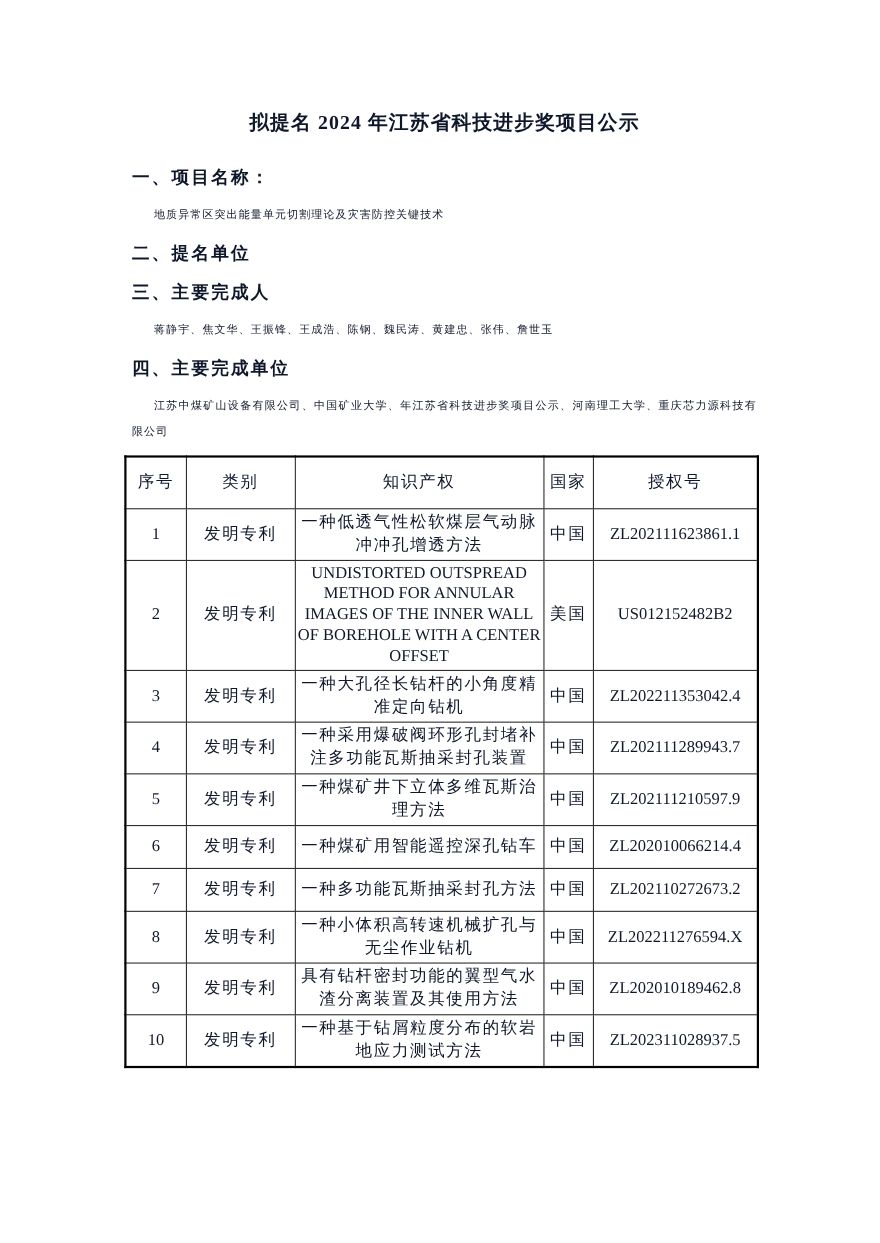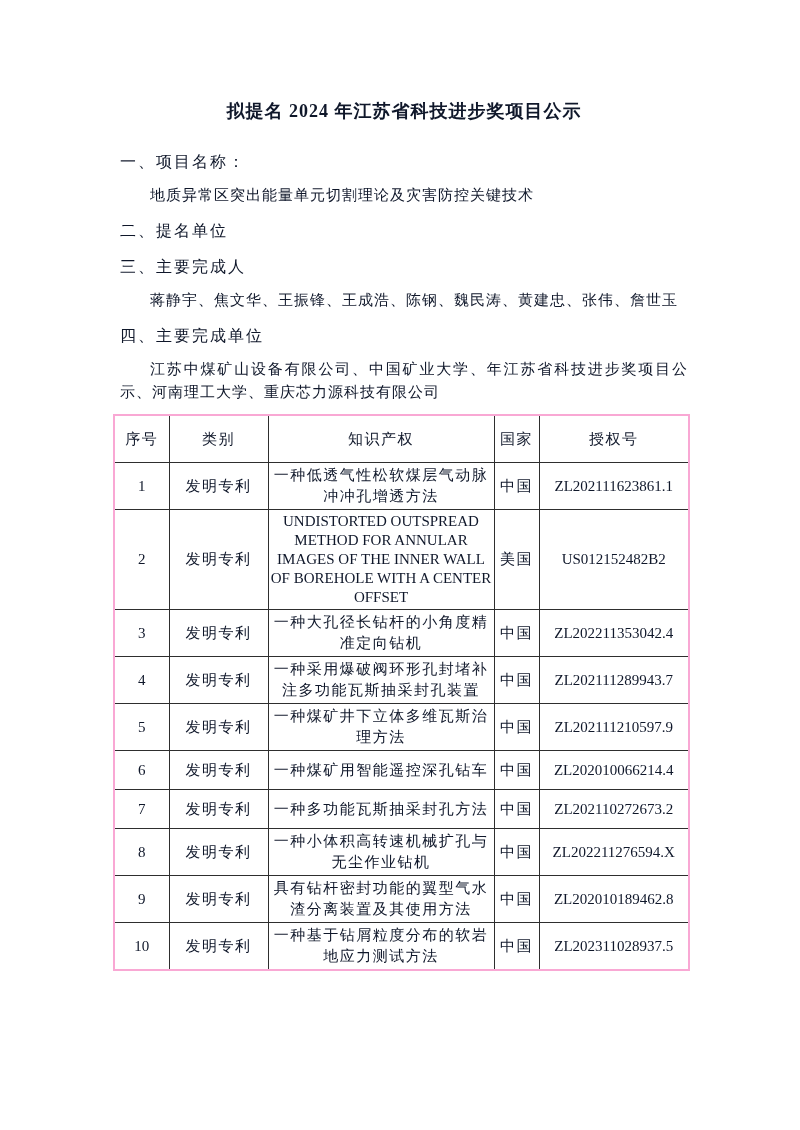--- a/index.html
+++ b/index.html
@@ -25,40 +25,40 @@
     font-size: 18px;
     line-height: 26px;
     font-weight: bold;
     letter-spacing: 1px;
     white-space: nowrap;
   }
   h2.sec-heading {
     margin: 12px 0 10px 0;
     font-size: 16px;
     line-height: 24px;
-    font-weight: normal;
+    font-weight: bold;
     letter-spacing: 2px;
   }
   h2.sec-heading.extra-top {
     margin-top: 22px;
   }
   p.sec-body {
     margin: 0 0 10px 0;
-    font-size: 15px;
+    font-size: 10px;
     line-height: 23px;
     letter-spacing: 1px;
     text-indent: 2em;
     text-align: justify;
   }
   table.ip-table {
     margin: 10px 12px 0 -7px;
     width: 575px;
     table-layout: fixed;
     border-collapse: collapse;
-    border: 2px solid #f9a8d4;
+    border: 2px solid #000000;
     padding-left: 44px;
   }
   table.ip-table th,
   table.ip-table td {
     border: 1.5px solid #2e2e2e;
     text-align: center;
     vertical-align: middle;
     font-weight: normal;
     font-size: 15px;
     line-height: 21px;

